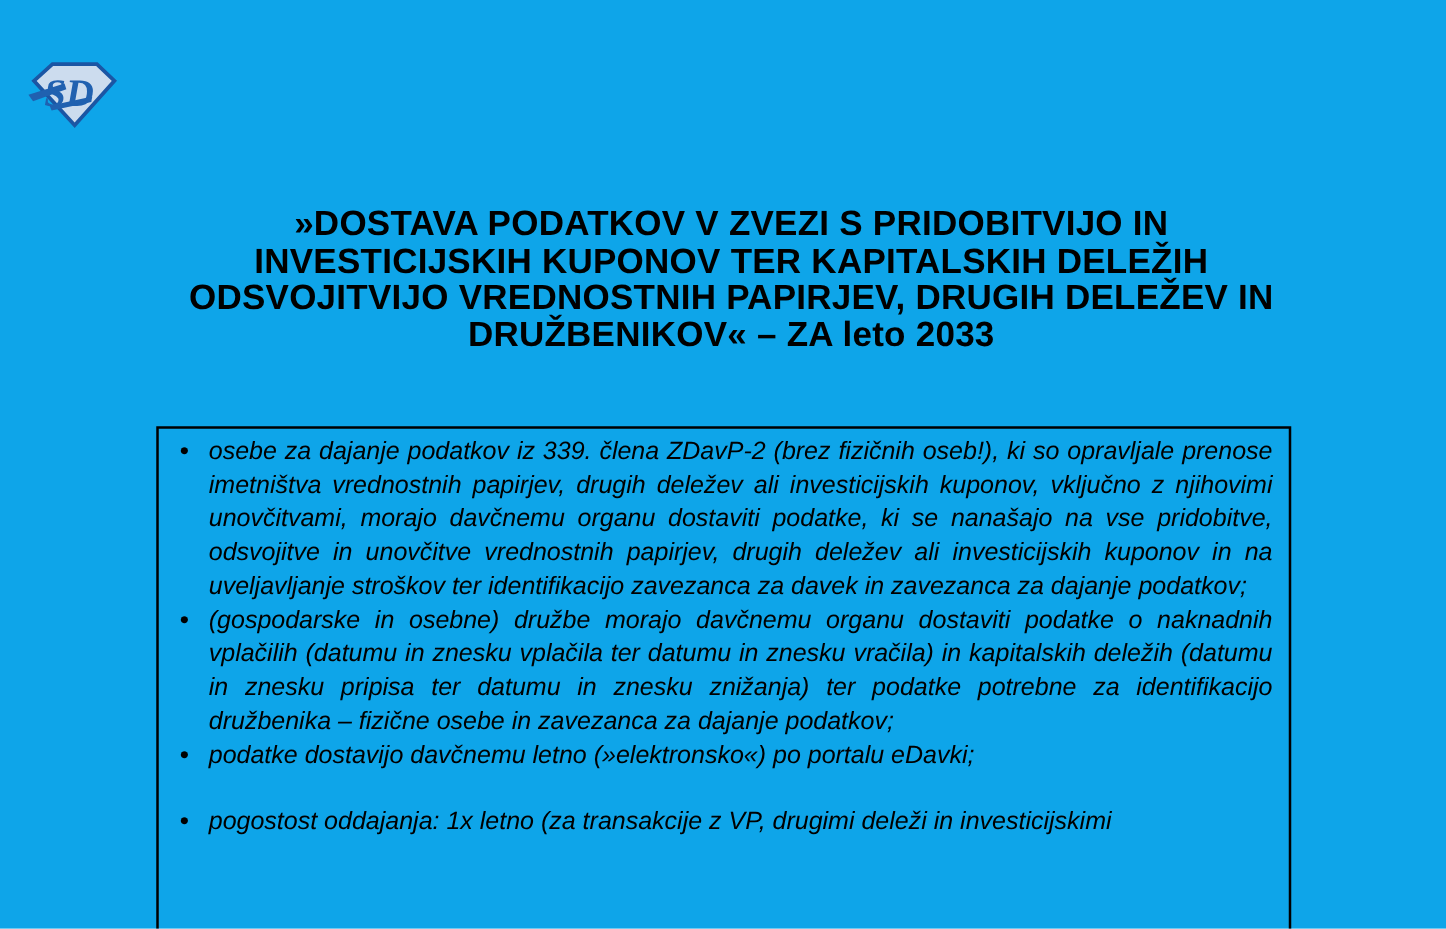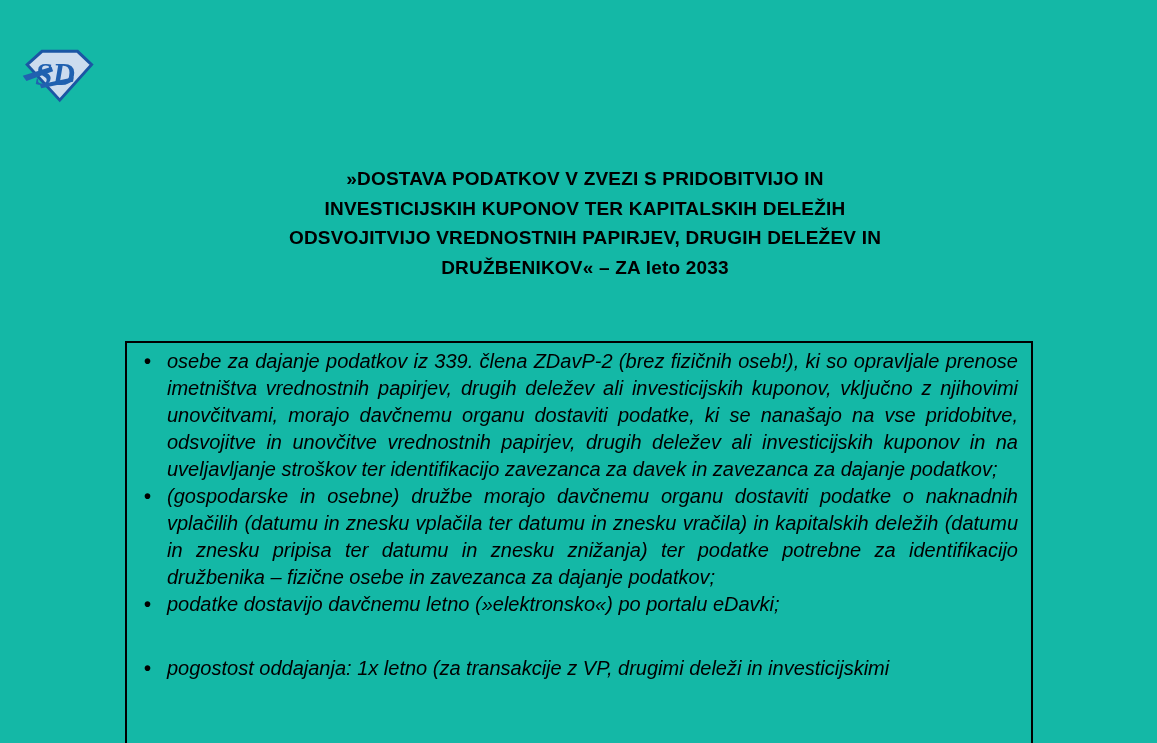--- a/index.html
+++ b/index.html
@@ -4,21 +4,21 @@
 <style>
   html, body {
     margin: 0;
     padding: 0;
     background: #ffffff;
   }
   .page {
     position: relative;
     width: 1157px;
     height: 743px;
-    background: #14b8a6;
+    background: #0ea5e9;
     overflow: hidden;
     font-family: "Liberation Sans", sans-serif;
     color: #000000;
   }
   
   .logo {
     position: absolute;
     left: 22px;
     top: 46px;
     width: 74px;
@@ -26,21 +26,21 @@
   }
   .logo svg { display: block; width: 100%; height: 100%; }
   
   .title {
     position: absolute;
     left: 20px;
     top: 164px;
     width: 1130px;
     margin: 0;
     text-align: center;
-    font-size: 19px;
+    font-size: 28px;
     font-weight: bold;
     line-height: 29.5px;
     letter-spacing: 0.2px;
   }
   .title-line { display: block; white-space: nowrap; }
   
   .summary-box {
     position: absolute;
     left: 125px;
     top: 341px;
@@ -70,21 +70,21 @@
     margin: 0;
   }
   .bullet-item::before {
     content: "\2022";
     position: absolute;
     left: 4px;
     top: 0;
     font-style: normal;
     font-weight: bold;
   }
-  .bullet-item.spaced { margin-top: 37px; }
+  .bullet-item.spaced { margin-top: 26px; }
 </style>
 </head>
 <body>
 
 <div class="page">
 
   <div class="logo">
     <svg viewBox="0 0 100 78" aria-hidden="true">
 
       <polygon points="7,25 27,7 75,7 94,25 51,73" stroke="#1b56a4" stroke-width="4" stroke-linejoin="miter" fill="#ccdcee"></polygon>

